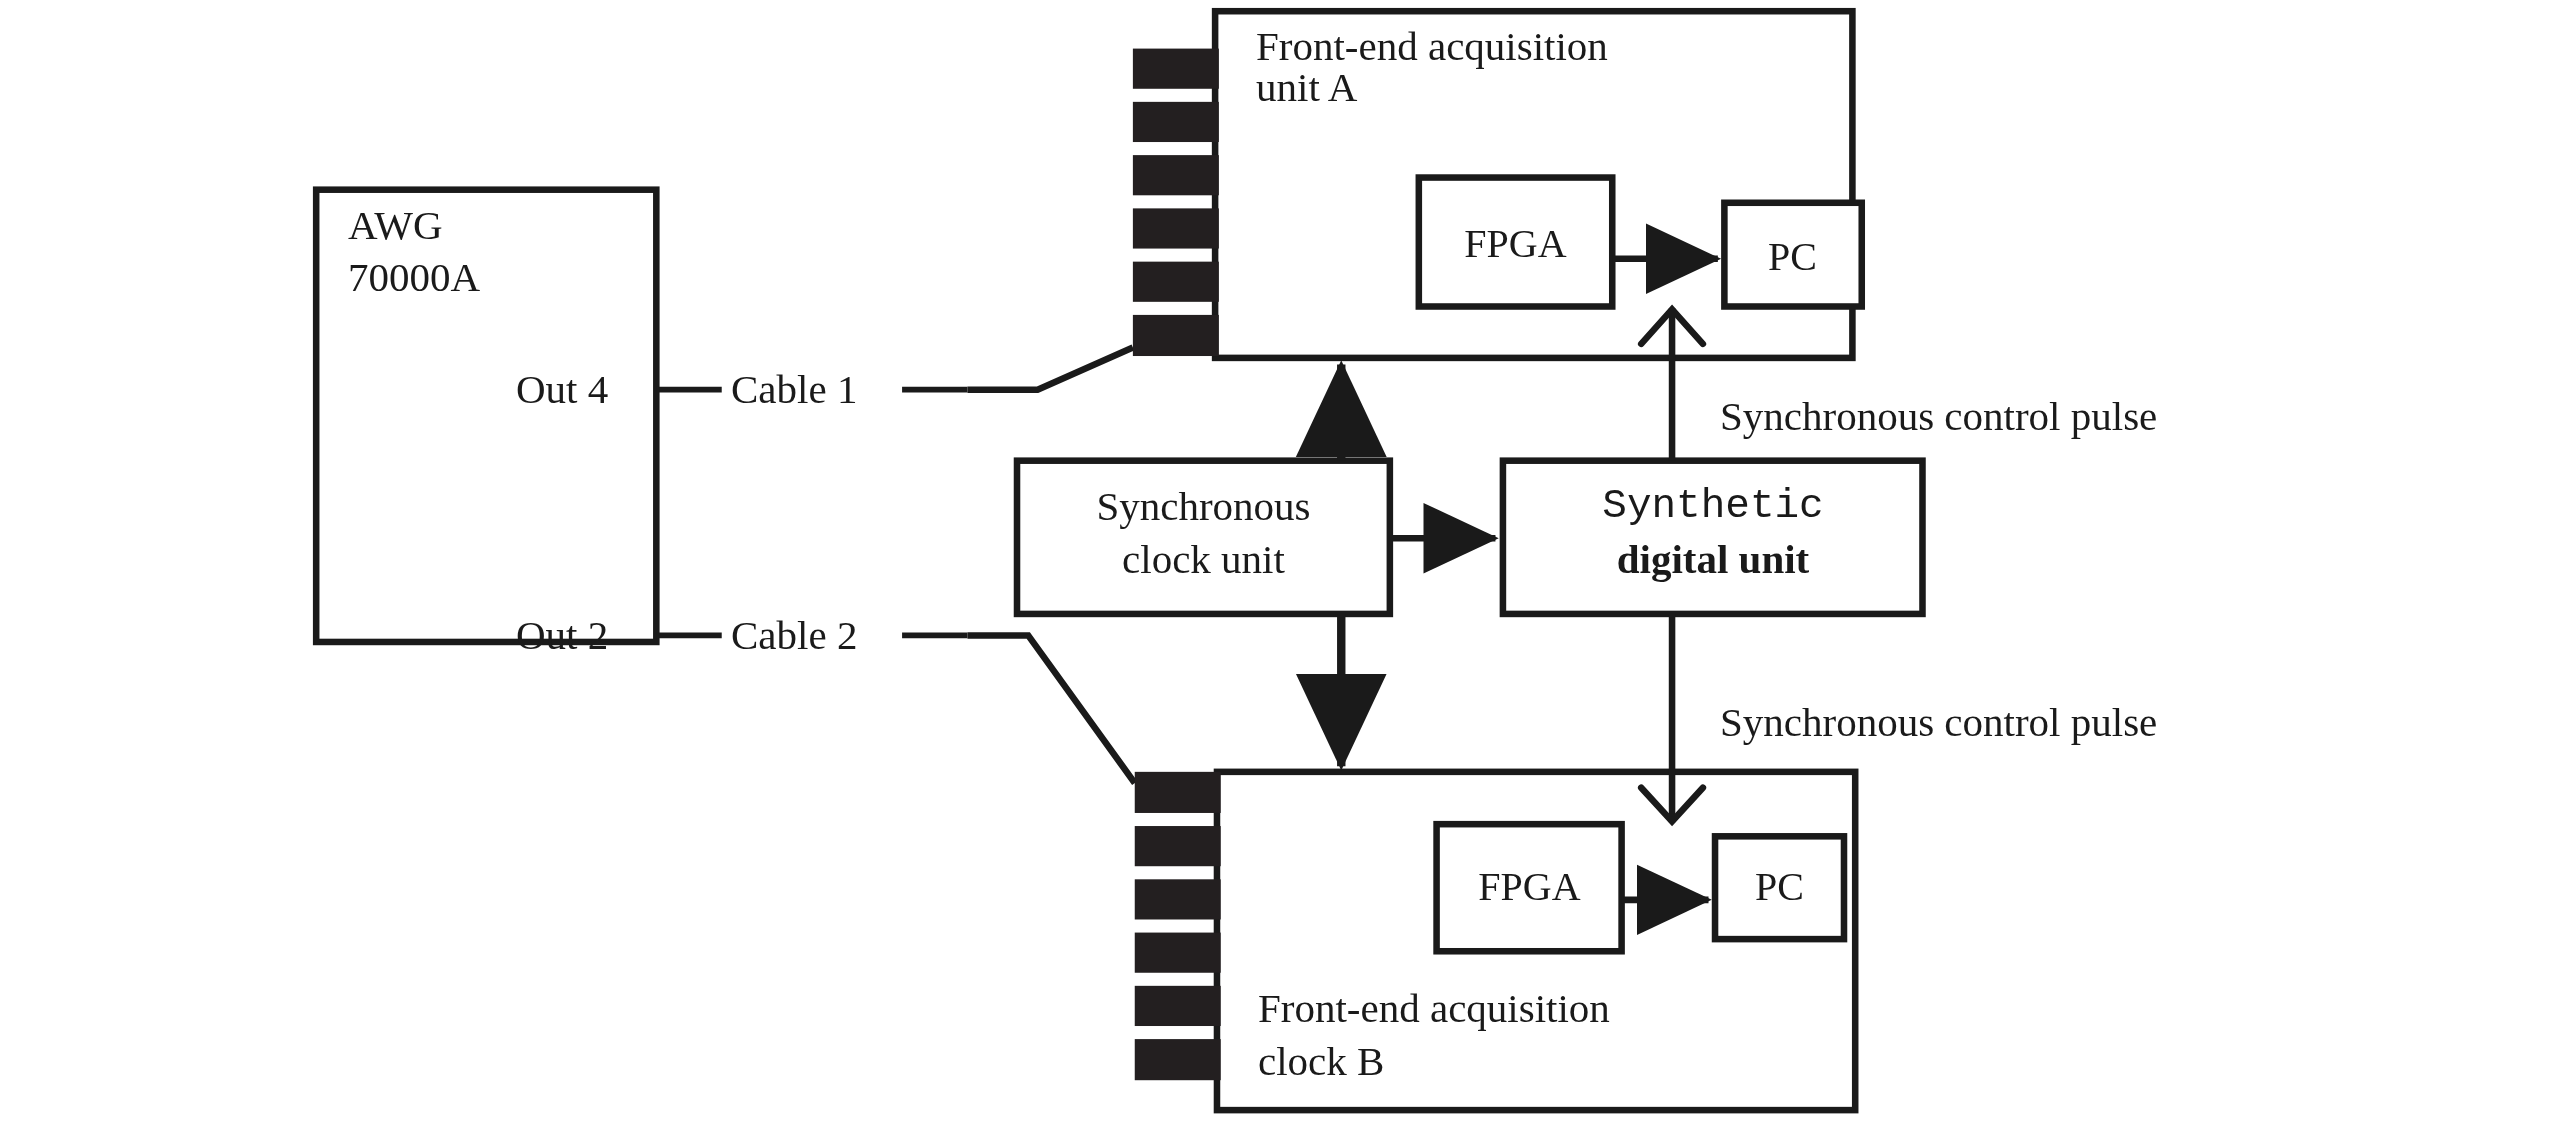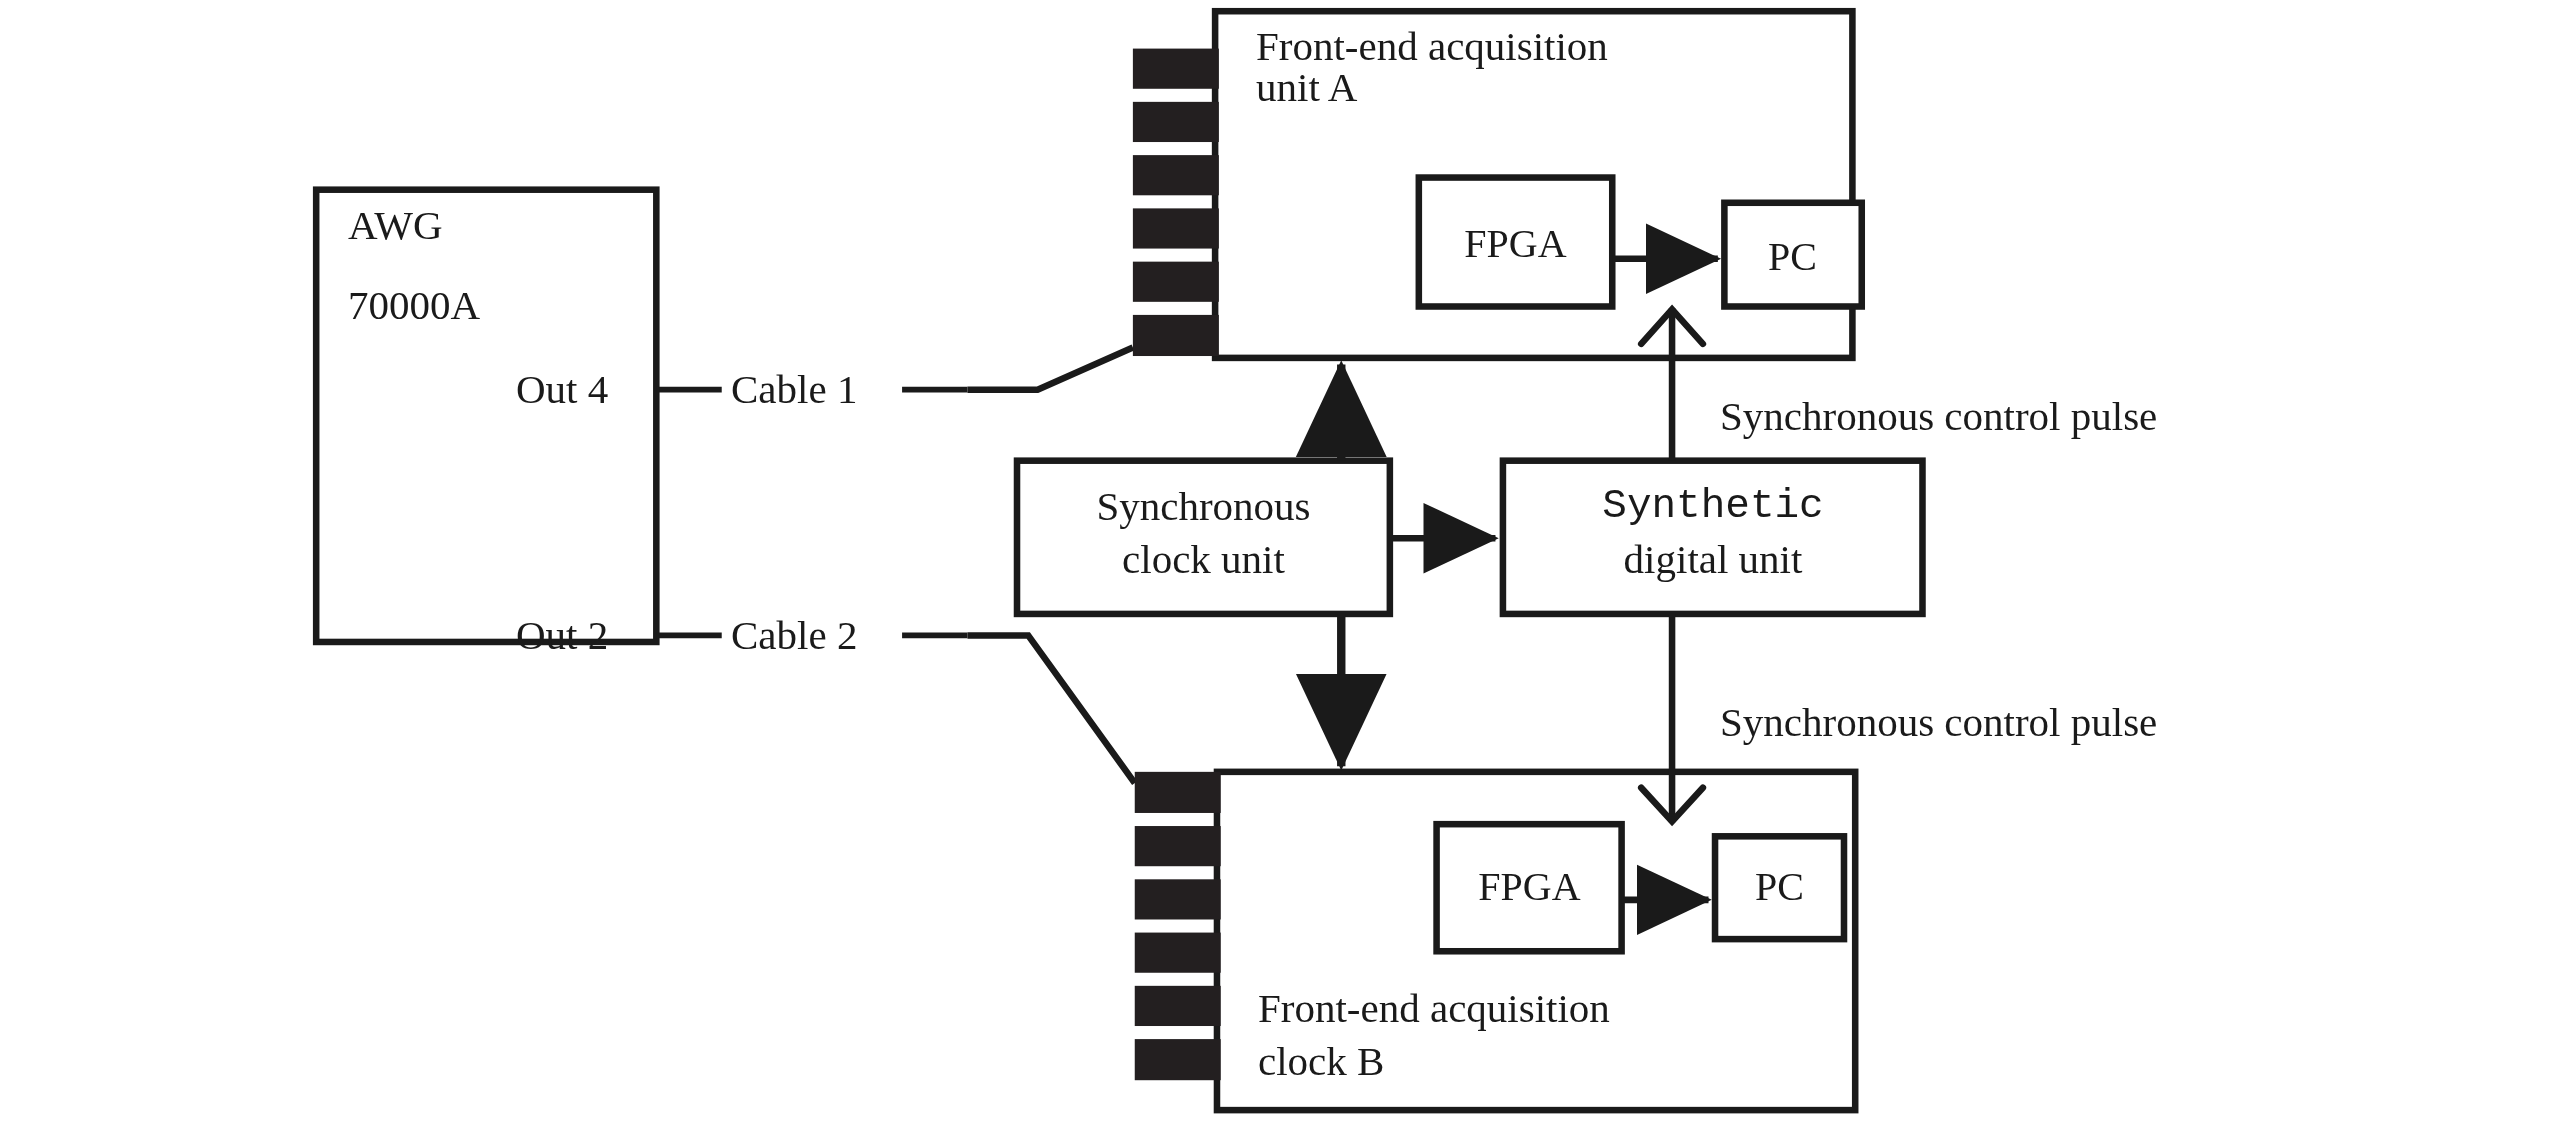--- a/index.html
+++ b/index.html
@@ -106,40 +106,40 @@
     <line x1="1435" y1="657" x2="1435" y2="820" stroke="#1a1a1a" stroke-width="9" marker-end="url(#solidArrowU)"></line>
 
     <line x1="1789" y1="493" x2="1789" y2="330" stroke="#1a1a1a" stroke-width="7"></line>
     <polyline points="1756,368 1789,331 1822,368" fill="none" stroke="#1a1a1a" stroke-width="7" stroke-linecap="round"></polyline>
 
     <line x1="1789" y1="657" x2="1789" y2="880" stroke="#1a1a1a" stroke-width="7"></line>
     <polyline points="1756,843 1789,879 1822,843" fill="none" stroke="#1a1a1a" stroke-width="7" stroke-linecap="round"></polyline>
   </svg>
 
   <div class="lbl f44" style="left:348px; top:202px;">AWG</div>
-  <div class="lbl f44" style="left:348px; top:254px;margin-top:28px;">70000A</div>
+  <div class="lbl f44" style="left:348px; top:254px;">70000A</div>
   <div class="lbl f44" style="left:516px; top:366px;">Out 4</div>
   <div class="lbl f44" style="left:516px; top:612px;">Out 2</div>
 
   <div class="lbl f44" style="left:731px; top:366px;">Cable 1</div>
   <div class="lbl f44" style="left:731px; top:612px;">Cable 2</div>
 
   <div class="lbl f44" style="left:1256px; top:23.4px;">Front-end acquisition</div>
   <div class="lbl f44" style="left:1256px; top:64px;">unit A</div>
   <div class="lbl f43 ctr" style="left:1419px; top:221px; width:193px;">FPGA</div>
   <div class="lbl f43 ctr" style="left:1724px; top:234px; width:137px;">PC</div>
 
   <div class="lbl f44" style="left:1258px; top:985px;">Front-end acquisition</div>
   <div class="lbl f44" style="left:1258px; top:1038px;">clock B</div>
   <div class="lbl f43 ctr" style="left:1437px; top:864px; width:185px;">FPGA</div>
   <div class="lbl f43 ctr" style="left:1715px; top:864px; width:129px;">PC</div>
 
   <div class="lbl f44 ctr" style="left:1017px; top:483px; width:373px;">Synchronous</div>
   <div class="lbl f44 ctr" style="left:1017px; top:536px; width:373px;">clock unit</div>
 
   <div class="lbl f44 ctr" style="left:1503px; top:483px; width:420px;font-family:Liberation Mono, monospace;">Synthetic</div>
-  <div class="lbl f44 ctr" style="left:1503px; top:536px; width:420px;">digital unit</div>
+  <div class="lbl f44 ctr" style="left:1503px; top:536px; width:420px;font-weight:bold;">digital unit</div>
 
   <div class="lbl f44" style="left:1720px; top:393px;">Synchronous control pulse</div>
   <div class="lbl f44" style="left:1720px; top:699px;">Synchronous control pulse</div>
 
 </div>
 
 
 </body></html>

